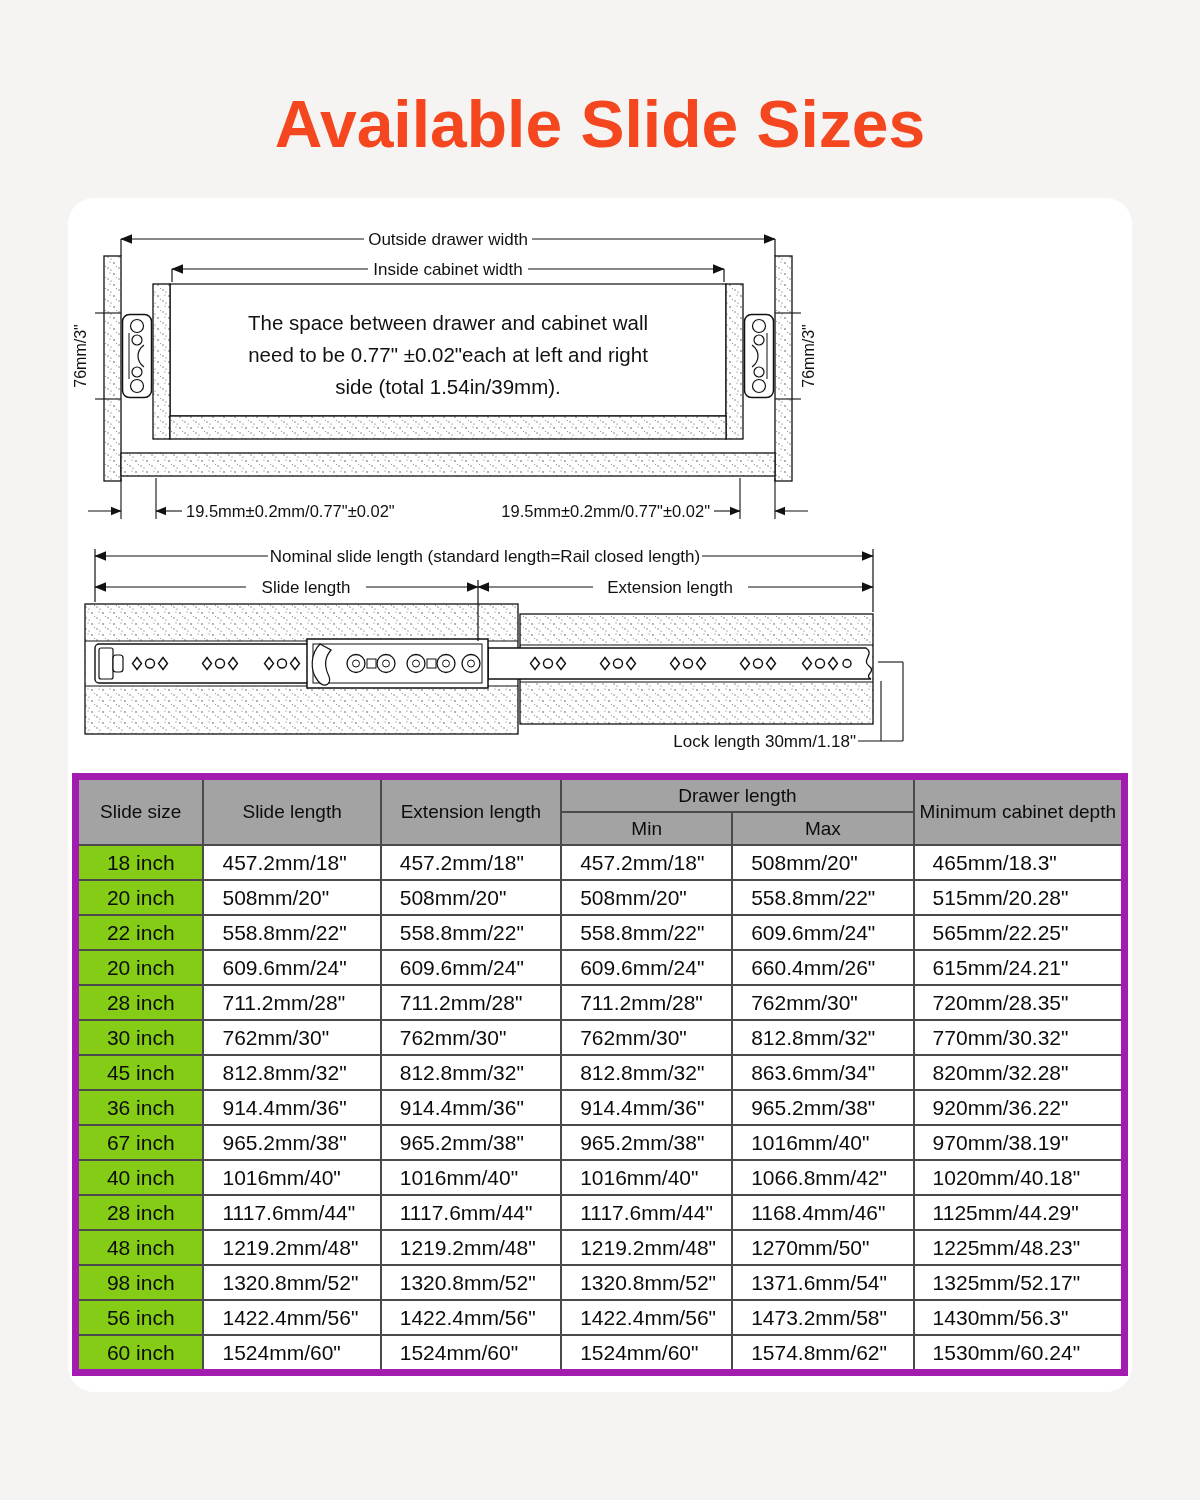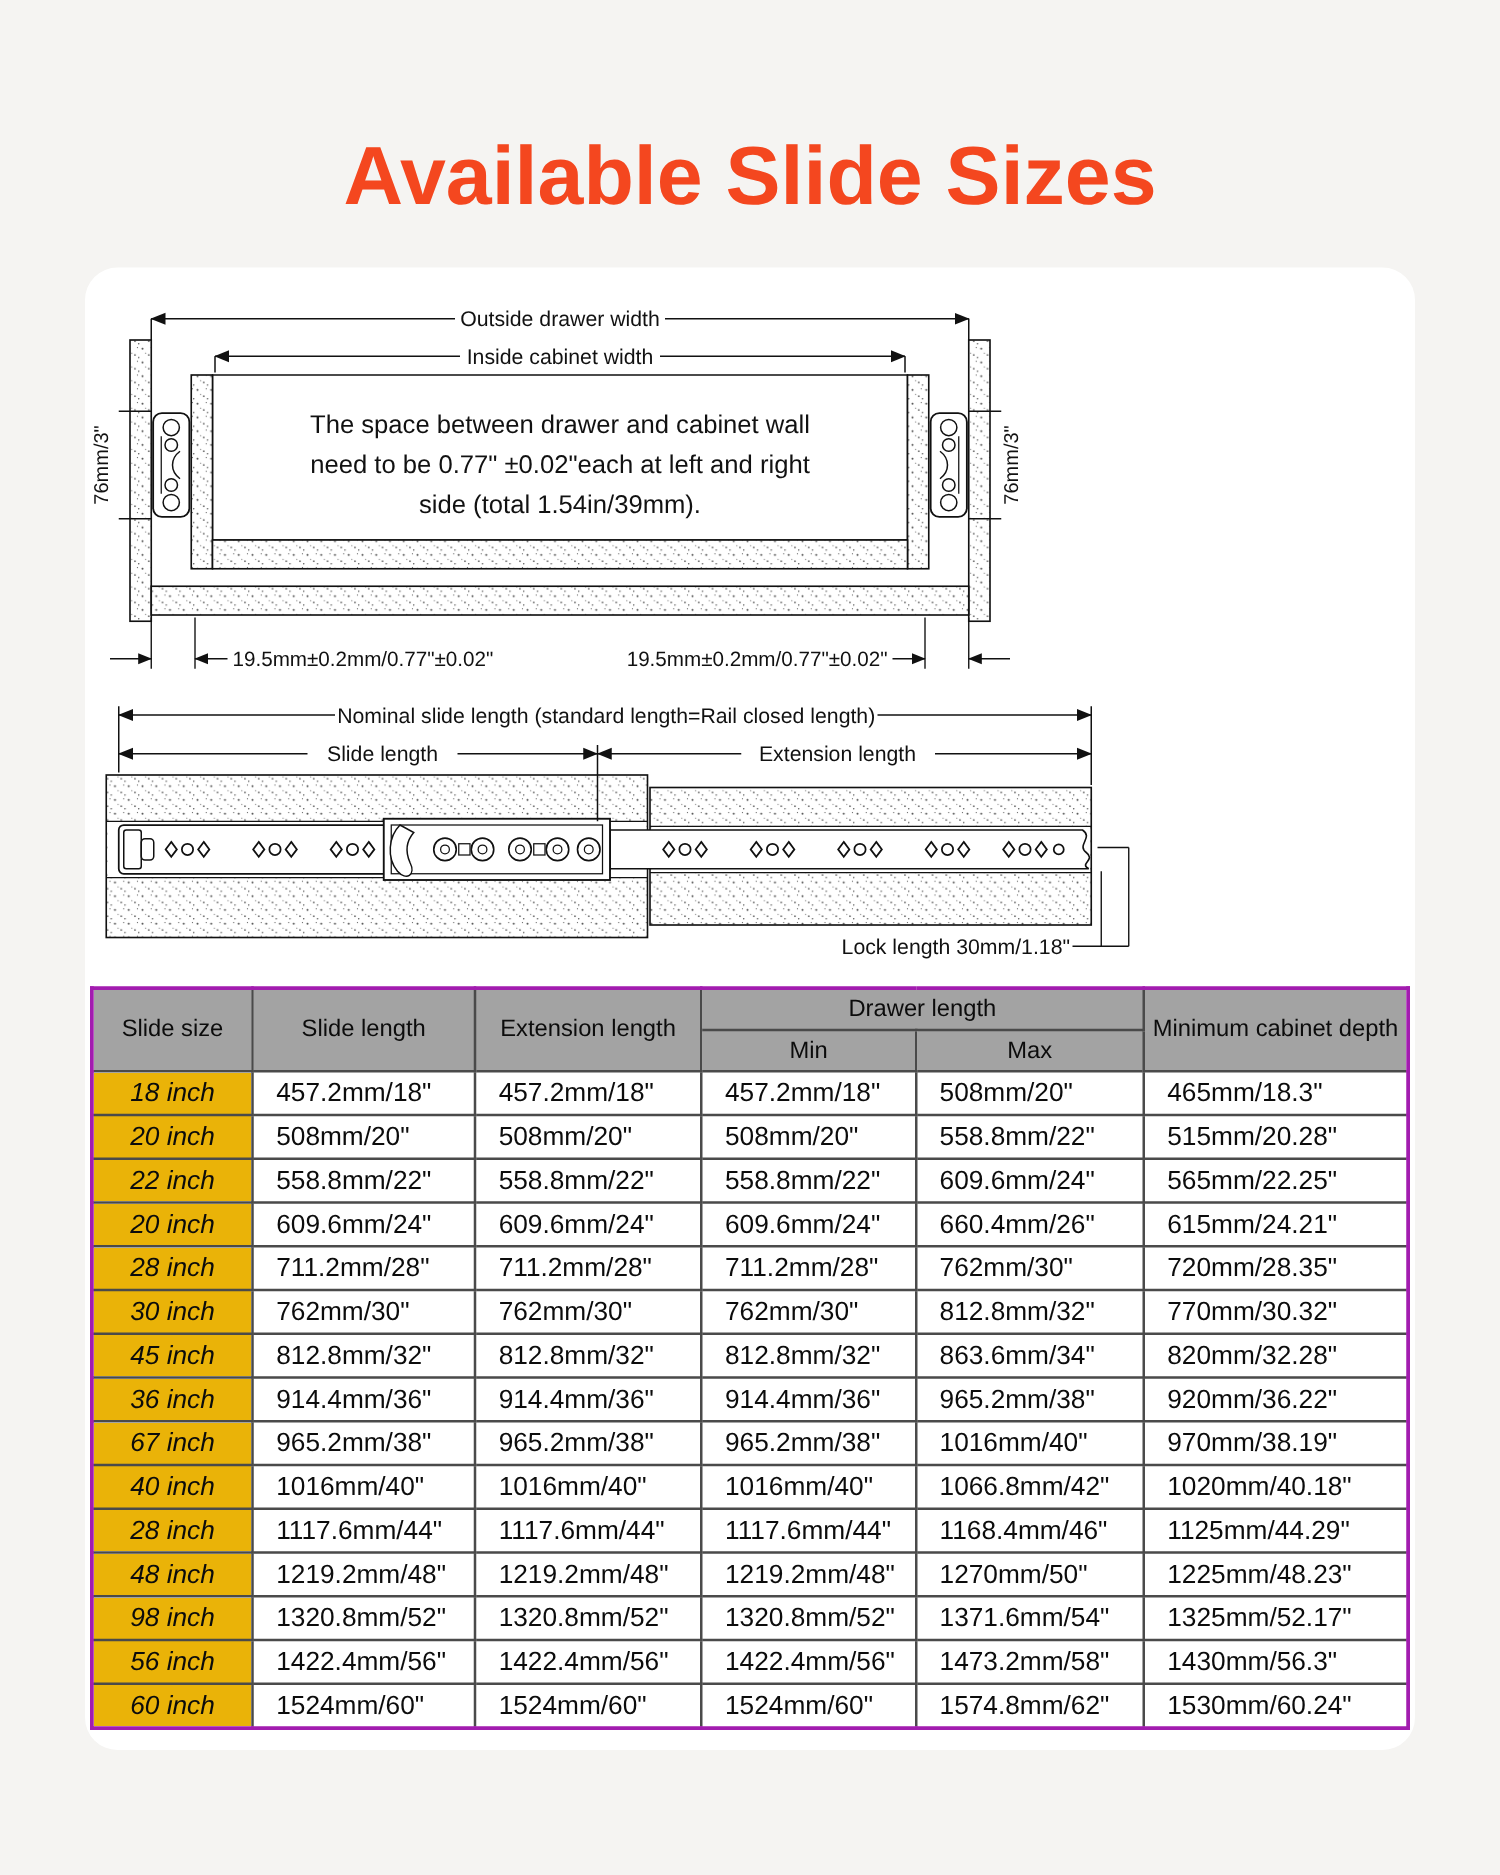--- a/index.html
+++ b/index.html
@@ -1,41 +1,41 @@
 <!DOCTYPE html>
 <html><head>
 <meta charset="utf-8">
 <style>
   html,body { margin:0; padding:0; }
   body { width:1200px; height:1500px; background:#F5F4F2; font-family:"Liberation Sans", sans-serif; overflow:hidden; }
-  .page { width:1200px; height:1144px; position:relative;margin-top:16px; }
+  .page { width:1200px; height:1144px; position:relative; }
   h1.title {
     margin:0; padding-top:86px; text-align:center;
     font-size:66px; font-weight:bold; color:#F4471F; letter-spacing:0px;
   }
   .card {
     width:1064px; margin:36px auto 0; background:#ffffff; border-radius:26px;
     padding:18px 0 16px 0;
   }
   .diagram-wrap { display:flex; }
   svg text { font-family:"Liberation Sans", sans-serif; fill:#111; }
   table.sizes {
     border-collapse:collapse; width:1056px; margin:14px auto 0;
-    table-layout:fixed; border:3px solid #a21caf;
+    table-layout:fixed; border:7px solid #a21caf;
   }
   table.sizes th, table.sizes td { border:2px solid #4a4a4a; overflow:hidden; white-space:nowrap; }
   table.sizes thead th {
     background:#A3A3A3; font-weight:normal; font-size:19px; text-align:center;
     height:31px; padding:0 4px; color:#0c0c0c;
   }
   table.sizes td {
     background:#ffffff; font-size:21px; color:#0c0c0c;
     height:31px; padding:1px 2px 1px 18px; text-align:left;
   }
-  table.sizes td.c-size { background:#eab308; text-align:center; padding-left:2px;font-style:italic; }
+  table.sizes td.c-size { background:#84cc16; text-align:center; padding-left:2px; }
 </style>
 </head>
 <body>
 
 <div class="page">
 
   <h1 class="title">Available Slide Sizes</h1>
 
   <div class="card">
 

